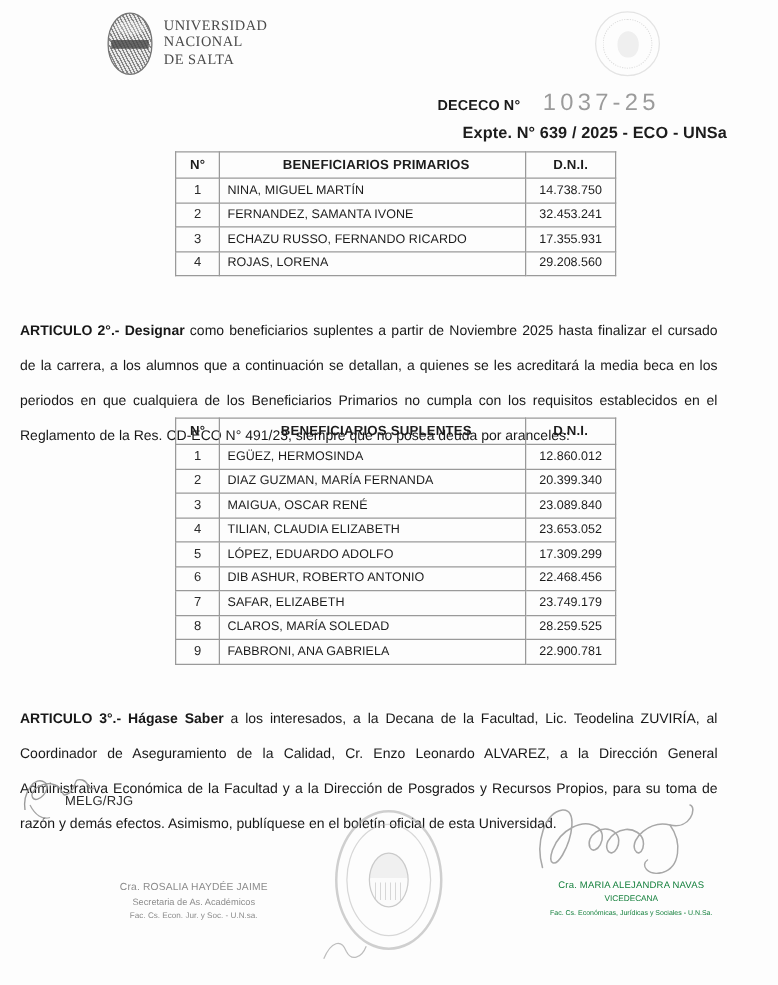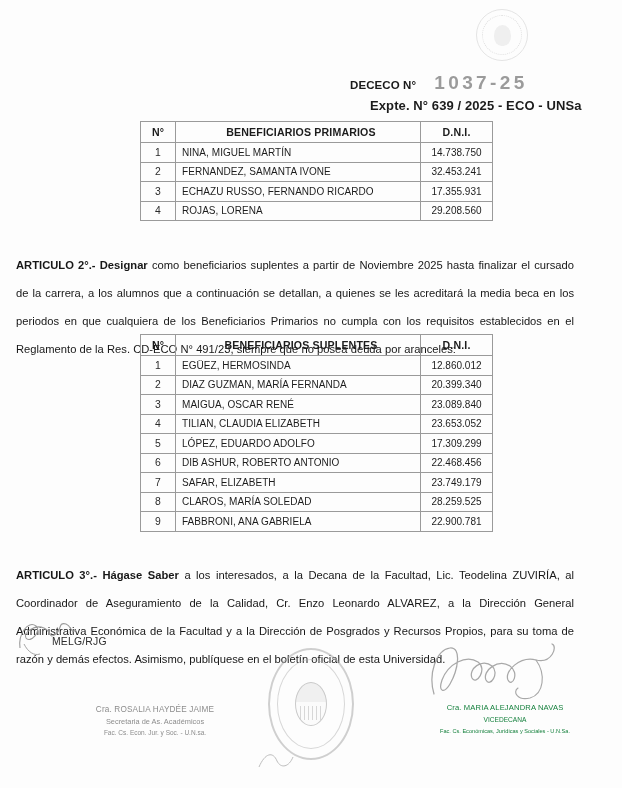--- a/index.html
+++ b/index.html
@@ -103,21 +103,21 @@
     font-size: 11.5px; font-weight: bold;
     letter-spacing: .1px;
     color: #1a1a1a;
   }
   .dececo-number {
     margin-left: 18px;
     font-family: "Liberation Sans", sans-serif;
     font-size: 19px;
     letter-spacing: 3.4px;
     color: #9b9b9b;
-    font-weight: 700;
+    font-weight: 400;
   }
   .expte-row {
     position: absolute;
     left: 370px; top: 98px;
     font-size: 13px; font-weight: bold;
     letter-spacing: .1px;
   }
 
   
   .doc-table {
@@ -240,20 +240,28 @@
     opacity: .75;
   }
 </style>
 </head>
 <body>
 
 <div class="page">
 
   <div class="header">
 
+    <div class="unsa-block">
+      <div class="unsa-logo"></div>
+      <div class="unsa-text">
+        <div>UNIVERSIDAD</div>
+        <div>NACIONAL</div>
+        <div>DE SALTA</div>
+      </div>
+    </div>
 
 
     <div class="fac-seal"></div>
 
     <div class="dececo-row">
       <span class="dececo-label">DECECO N°</span>
       <span class="dececo-number">1037-25</span>
     </div>
 
     <div class="expte-row">Expte. N° 639 / 2025 - ECO - UNSa</div>

